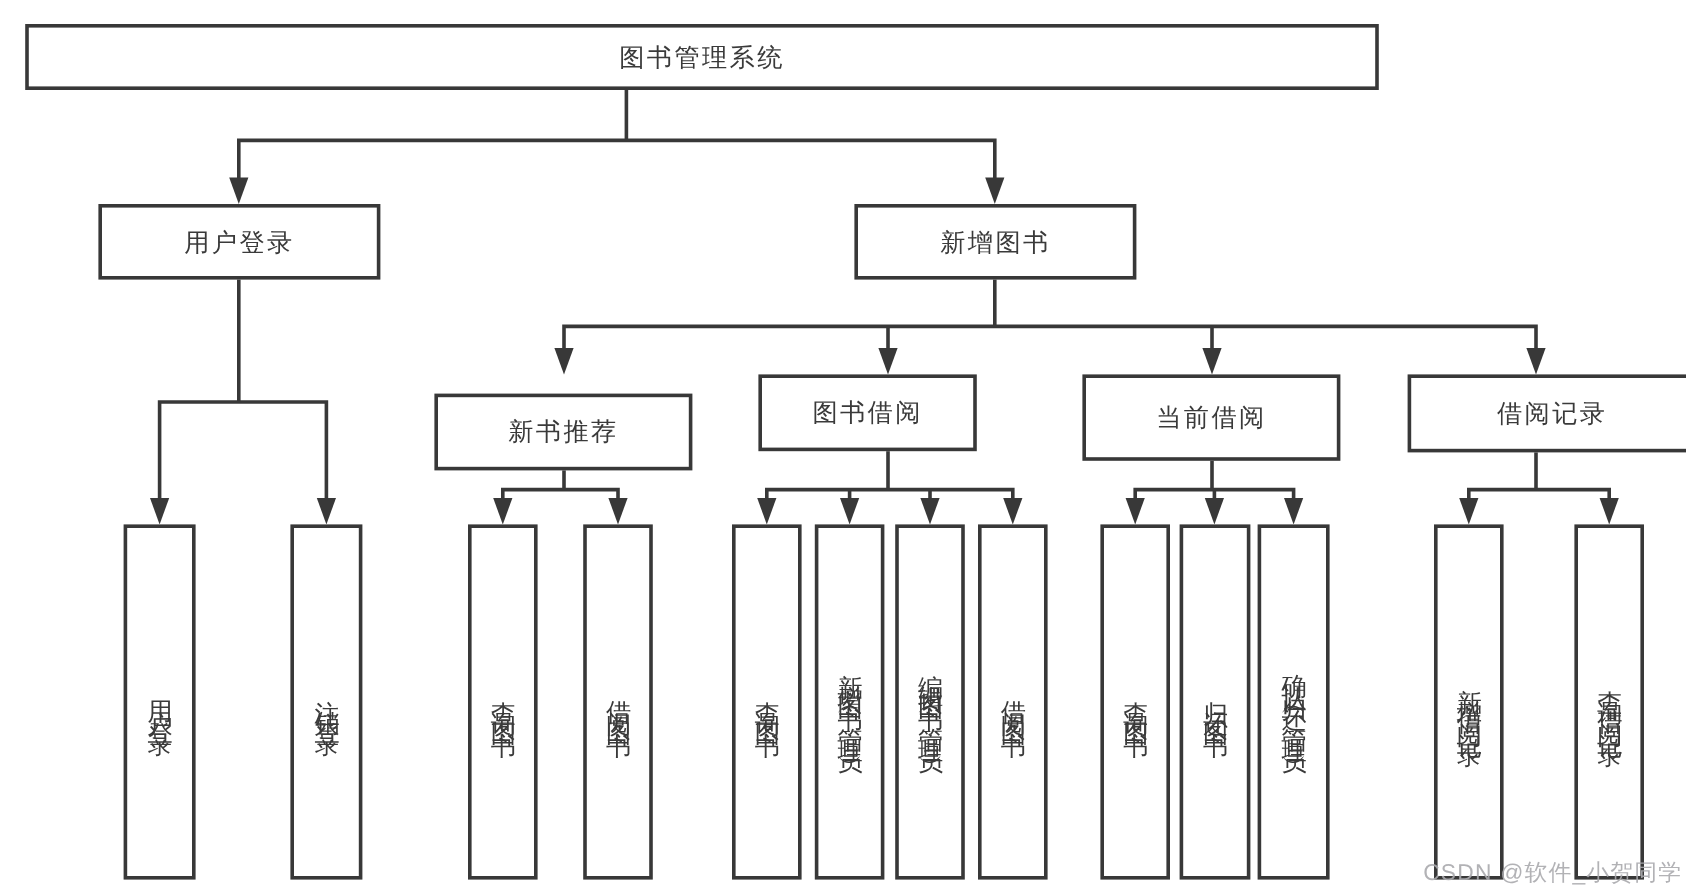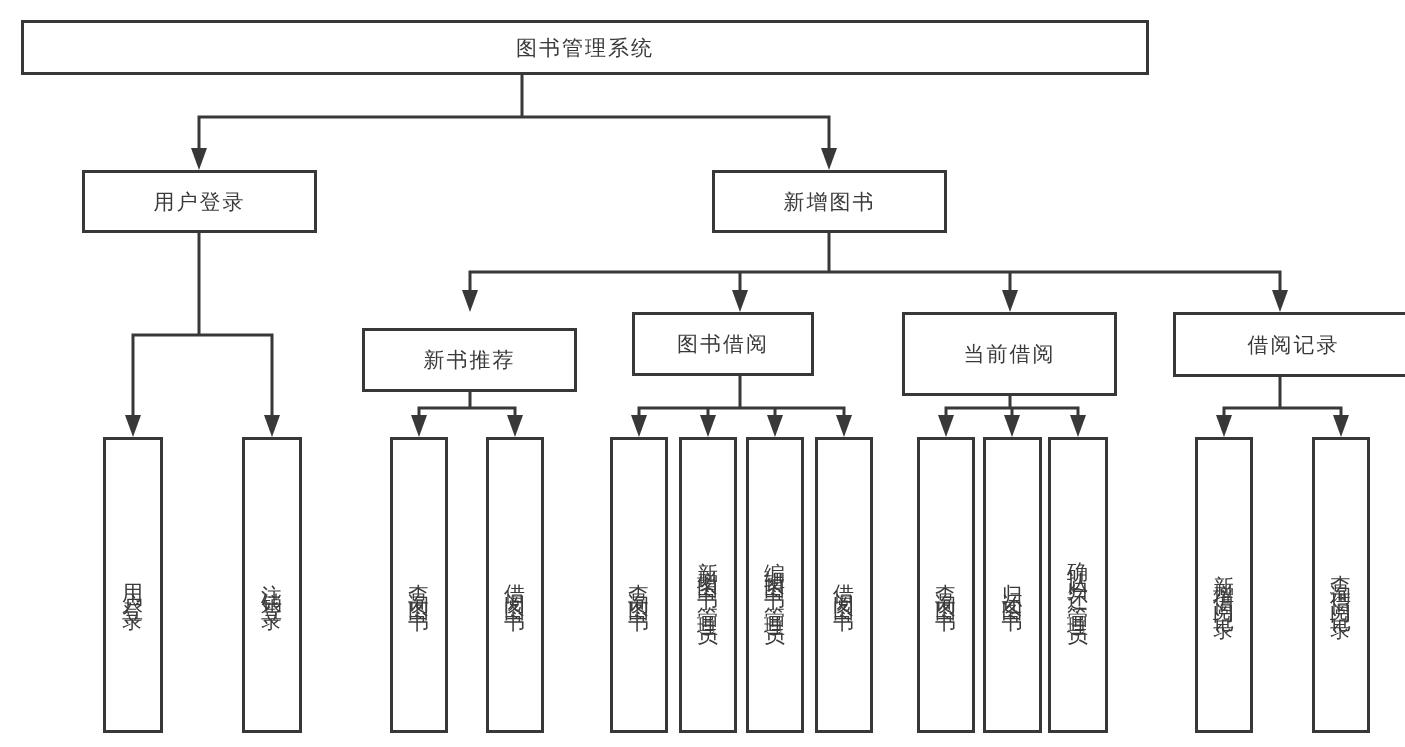--- a/index.html
+++ b/index.html
@@ -102,21 +102,21 @@
   <div class="node hbox" style="left:712px;top:170px;width:235px;height:63px">
     <span>新增图书</span>
   </div>
 
   <div class="node hbox" style="left:362px;top:328px;width:215px;height:64px">
     <span>新书推荐</span>
   </div>
   <div class="node hbox" style="left:632px;top:312px;width:182px;height:64px">
     <span>图书借阅</span>
   </div>
-  <div class="node hbox" style="left:902px;top:312px;width:215px;height:84px">
+  <div class="node hbox" style="left:902px;top:312px;width:215px;height:72px">
     <span>当前借阅</span>
   </div>
   <div class="node hbox" style="left:1173px;top:312px;width:241px;height:65px">
     <span>借阅记录</span>
   </div>
 
   <div class="node vbox" style="left:103px;top:437px;width:60px;height:296px">
     <span>用户登录</span>
   </div>
   <div class="node vbox" style="left:242px;top:437px;width:60px;height:296px">
@@ -153,14 +153,15 @@
     <span>确认归还（管理员）</span>
   </div>
 
   <div class="node vbox" style="left:1195px;top:437px;width:58px;height:296px">
     <span>新增借阅记录</span>
   </div>
   <div class="node vbox" style="left:1312px;top:437px;width:58px;height:296px">
     <span>查询借阅记录</span>
   </div>
 
+  <div class="watermark">CSDN @软件_小贺同学</div>
 
 </div>
 
 </body></html>

